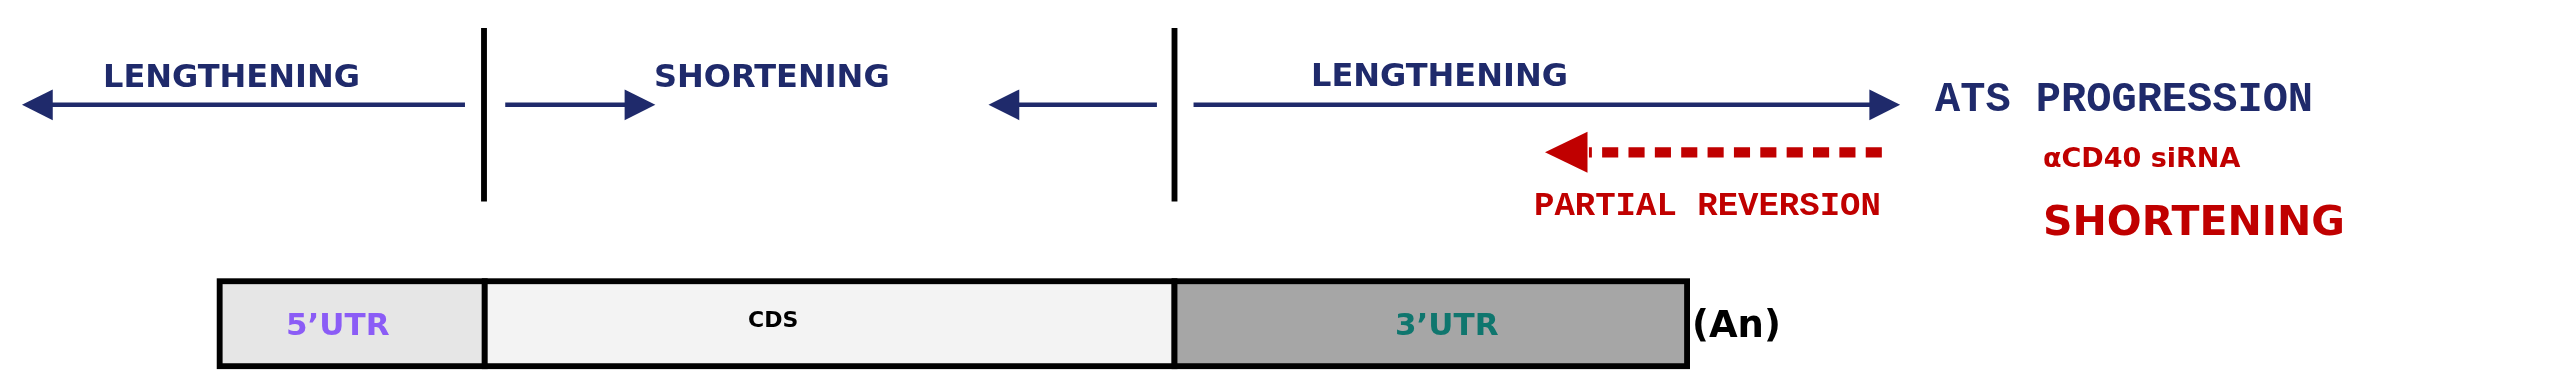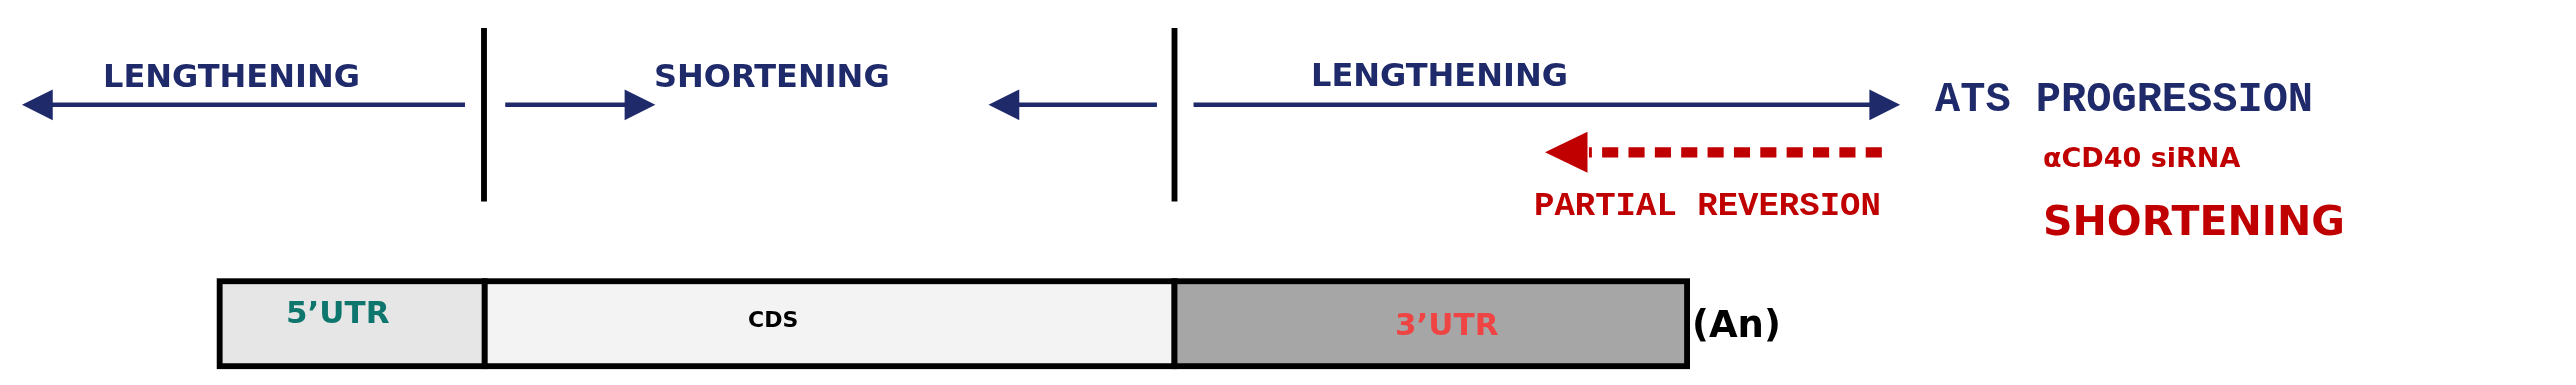--- a/index.html
+++ b/index.html
@@ -63,20 +63,20 @@
 <div class="txt navy" style="left:1311px; top:59px; font-size:32px;">LENGTHENING</div>
 
 <div class="txt red" style="left:1534px; top:189px; font-size:34px;font-family:Liberation Mono, monospace;">PARTIAL REVERSION</div>
 
 <div class="txt navy" style="left:1935px; top:79px; font-size:42px;font-family:Liberation Mono, monospace;">ATS PROGRESSION</div>
 
 <div class="txt red" style="left:2043px; top:144px; font-size:27px;">αCD40 siRNA</div>
 
 <div class="txt red" style="left:2043px; top:201px; font-size:41px;">SHORTENING</div>
 
-<div class="txt" style="left:286px; top:297px; font-size:31px; color:#0f766e;">5’UTR</div>
+<div class="txt" style="left:286px; top:309px; font-size:31px; color:#8b5cf6;">5’UTR</div>
 
 <div class="txt" style="left:748px; top:309px; font-size:22px; color:#000;">CDS</div>
 
-<div class="txt" style="left:1395px; top:309px; font-size:31px; color:#ef4444;">3’UTR</div>
+<div class="txt" style="left:1395px; top:309px; font-size:31px; color:#0f766e;">3’UTR</div>
 
 <div class="txt" style="left:1644px; top:306px; font-size:37px; color:#000;margin-left:48px;">(An)</div>
 
 
 </body></html>

